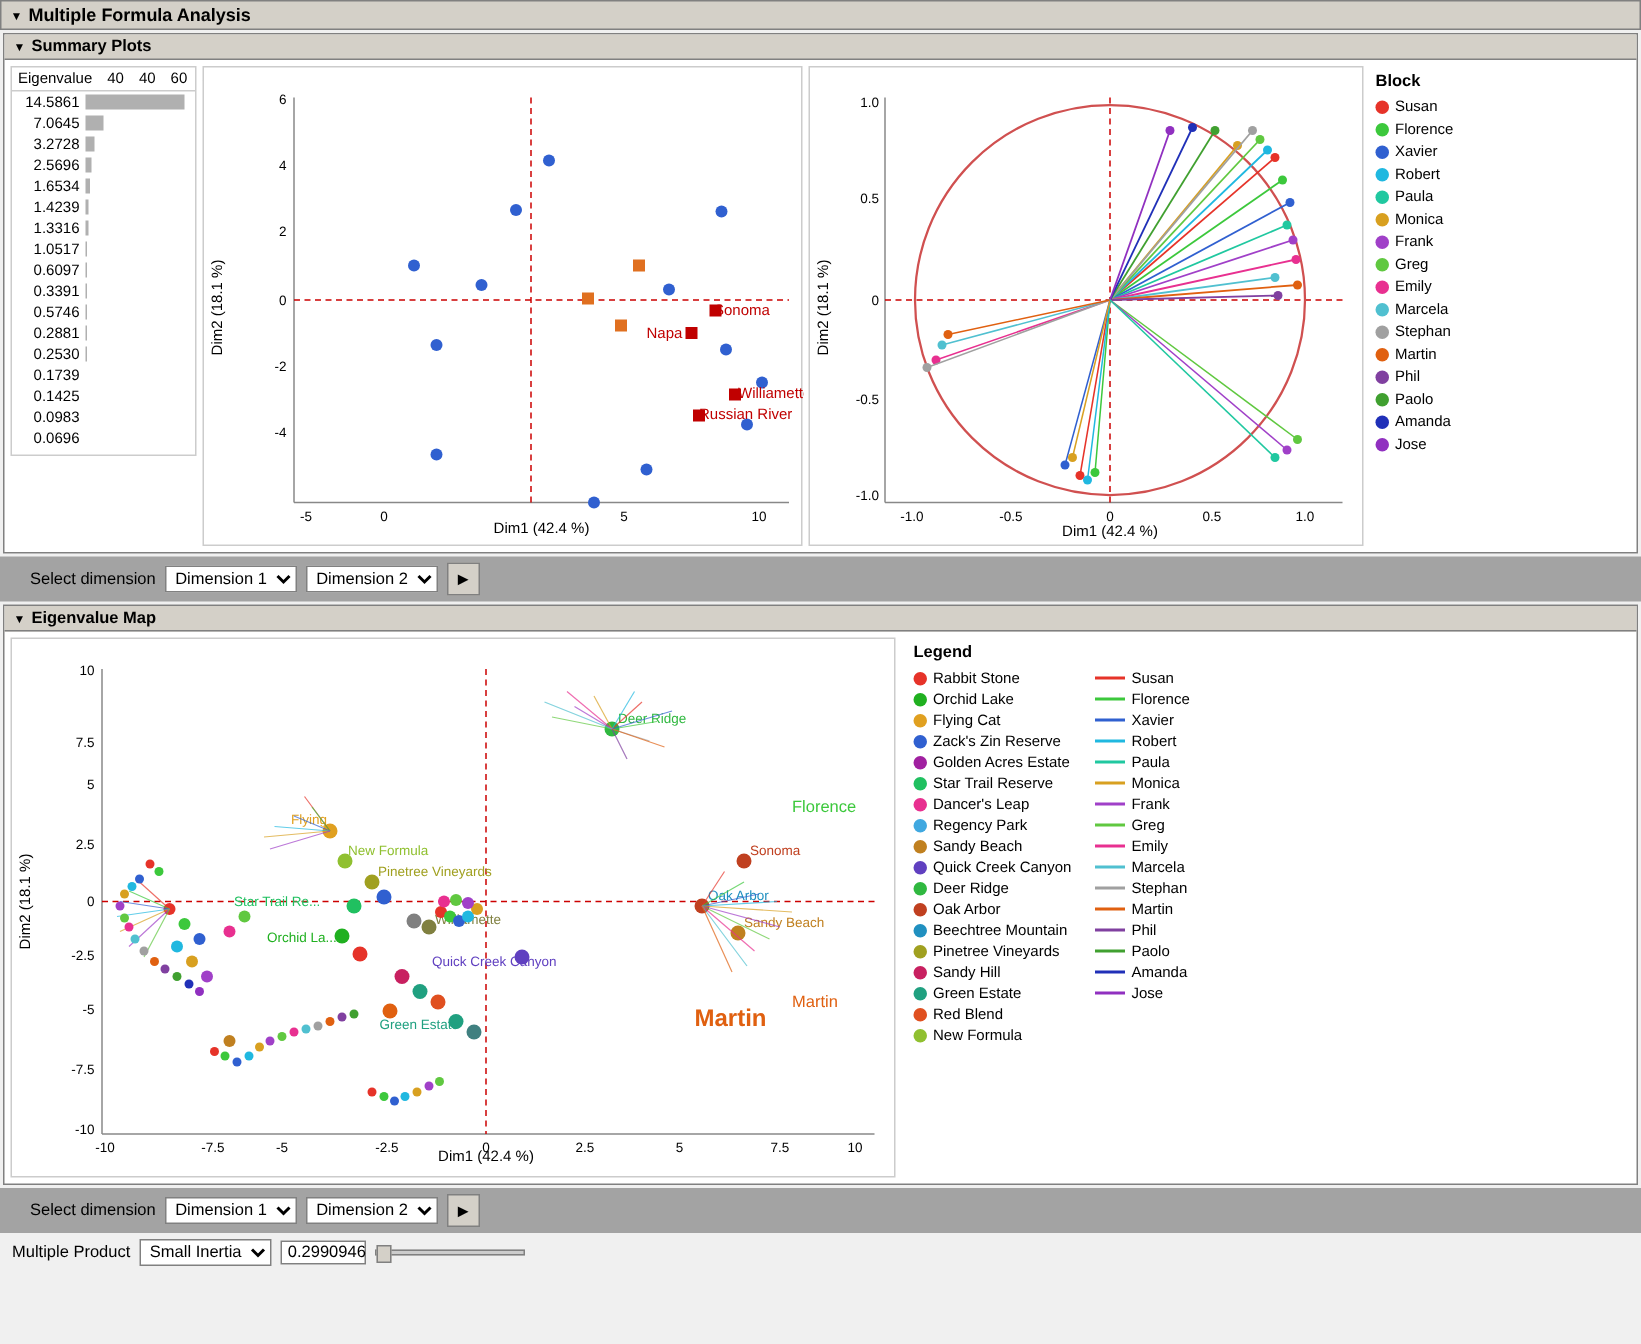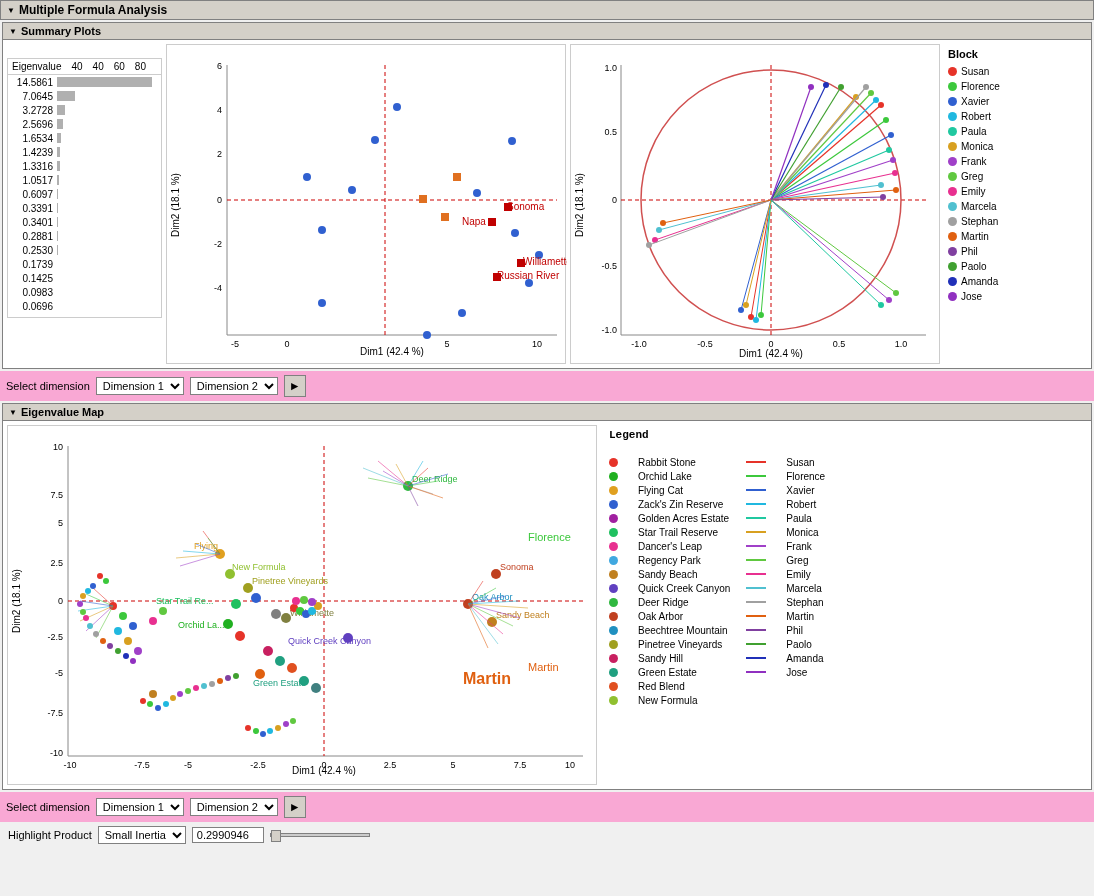--- a/index.html
+++ b/index.html
@@ -39,24 +39,23 @@
     }
     .summary-plots-content {
       display: flex;
       flex-direction: row;
       padding: 4px;
       gap: 4px;
       align-items: flex-start;
     }
     
     .eigenvalue-panel {
-      width: 155px;
+      width: 124px;
       border: 1px solid #ccc;
       flex-shrink: 0;
-      margin-top: 14px;
     }
     .eigenvalue-header {
       display: flex;
       gap: 2px;
       padding: 2px 4px;
       border-bottom: 1px solid #ccc;
       font-size: 10px;
     }
     .eigenvalue-rows {
       padding: 2px 4px;
@@ -110,22 +109,22 @@
       width: 9px;
       height: 9px;
       border-radius: 50%;
       flex-shrink: 0;
     }
     
     .controls-bar {
       display: flex;
       align-items: center;
       gap: 6px;
-      padding: 4px 6px;
-      background: #f9a8d4;
+      padding: 4px 20px;
+      background: #a3a3a3;
     }
     .controls-bar label {
       font-size: 11px;
     }
     select {
       font-size: 11px;
       border: 1px solid #808080;
       background: #fff;
       padding: 1px 2px;
     }
@@ -148,32 +147,31 @@
       padding: 4px;
       gap: 4px;
     }
     .consensus-legend {
       font-size: 10px;
       padding: 4px 8px;
     }
     .consensus-legend-title {
       font-weight: bold;
       font-size: 11px;
-      margin-bottom: 14px;
-      font-family: Liberation Mono, monospace;
+      margin-bottom: 4px;
     }
     .consensus-legend-grid {
       display: grid;
       grid-template-columns: 1fr 1fr;
       gap: 0px 16px;
     }
     .consensus-legend-item {
       display: flex;
       align-items: center;
-      gap: 20px;
+      gap: 4px;
       height: 14px;
     }
     .cleg-dot {
       width: 9px;
       height: 9px;
       border-radius: 50%;
       flex-shrink: 0;
     }
     .cleg-line {
       width: 20px;
@@ -204,21 +202,21 @@
       width: 10px;
       height: 12px;
       background: #d4d0c8;
       border: 1px solid #808080;
     }
     .value-box {
       border: 1px solid #808080;
       padding: 1px 4px;
       background: #fff;
       font-size: 11px;
-      width: 72px;
+      width: 57px;
     }
   </style>
 </head>
 <body>
 
 <div class="title-bar">
   <span class="triangle">▼</span>
   <span>Multiple Formula Analysis</span>
 </div>
 
@@ -292,21 +290,21 @@
               <div class="eig-bar" style="width: 1%;"></div>
             </div>
           </div>
           <div class="eig-row">
             <span class="eig-val">0.3391</span>
             <div class="eig-bar-container">
               <div class="eig-bar" style="width: 1%;"></div>
             </div>
           </div>
           <div class="eig-row">
-            <span class="eig-val">0.3401</span>
+            <span class="eig-val">0.5746</span>
             <div class="eig-bar-container">
               <div class="eig-bar" style="width: 1%;"></div>
             </div>
           </div>
           <div class="eig-row">
             <span class="eig-val">0.2881</span>
             <div class="eig-bar-container">
               <div class="eig-bar" style="width: 1%;"></div>
             </div>
           </div>
@@ -924,21 +922,21 @@
   </select>
   <select>
     <option>Dimension 2</option>
     <option>Dimension 1</option>
     <option>Dimension 3</option>
   </select>
   <button class="arrow-btn">►</button>
 </div>
 
 <div class="highlight-bar">
-  <label>Highlight Product</label>
+  <label>Multiple Product</label>
   <select>
     <option>Small Inertia</option>
     <option>Large Inertia</option>
   </select>
   <div class="value-box">0.2990946</div>
   <div class="slider-track">
     <div class="slider-thumb"></div>
   </div>
 </div>
 

